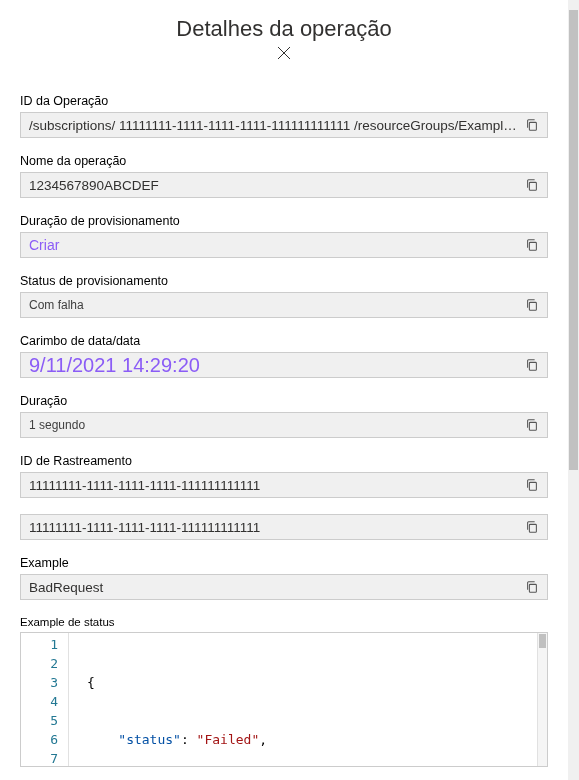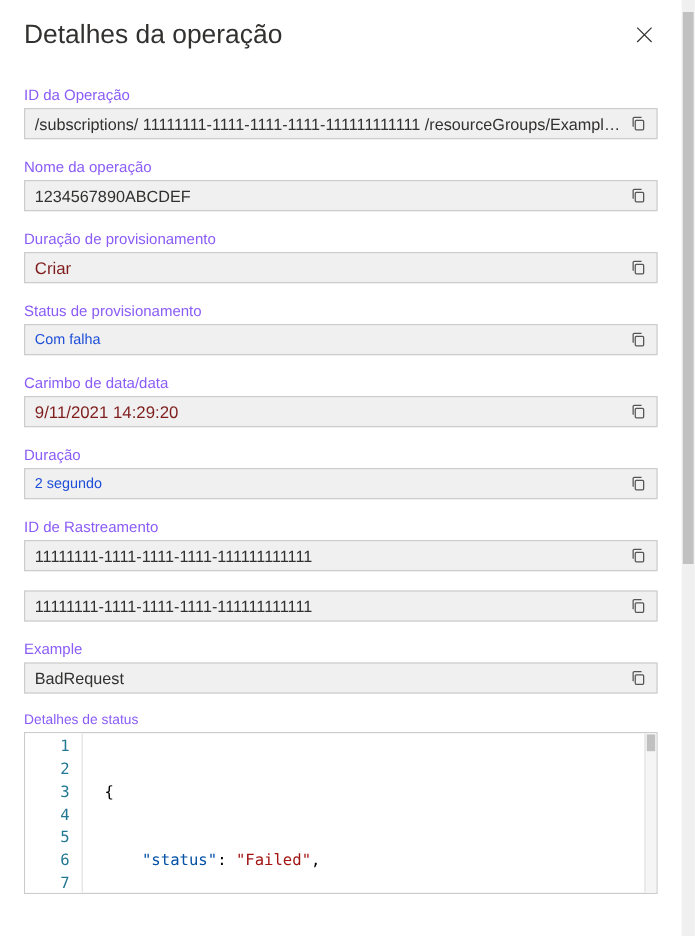--- a/index.html
+++ b/index.html
@@ -24,20 +24,21 @@
     .panel-content {
       flex: 1;
       padding: 16px 20px 0 20px;
       overflow-y: auto;
     }
     .header {
       display: flex;
       justify-content: space-between;
       align-items: center;
       margin-bottom: 30px;
+      flex-direction: column;
     }
     .header-title {
       font-size: 22px;
       font-weight: 400;
       color: #323130;
     }
     .close-btn {
       width: 22px;
       height: 22px;
       cursor: pointer;
@@ -48,47 +49,47 @@
     }
     .close-btn svg {
       width: 16px;
       height: 16px;
     }
     .field-group {
       margin-bottom: 16px;
     }
     .field-label {
       font-size: 12.5px;
-      color: #8b5cf6;
+      color: #000000;
       margin-bottom: 4px;
       display: block;
     }
     .field-value-box {
       display: flex;
       align-items: center;
       background: #f0f0f0;
       border: 1px solid #cccccc;
       height: 26px;
       padding: 0 6px 0 8px;
     }
     .field-value-text {
       flex: 1;
       font-size: 13px;
-      color: #7f1d1d;
+      color: #8b5cf6;
       white-space: nowrap;
       overflow: hidden;
       text-overflow: ellipsis;
     }
     .field-value-text.dark {
       color: #323130;
       font-size: 13.5px;
     }
     .field-value-text.small {
       font-size: 12px;
-      color: #1d4ed8;
+      color: #404040;
     }
     .copy-btn {
       width: 18px;
       height: 18px;
       display: flex;
       align-items: center;
       justify-content: center;
       cursor: pointer;
       color: #555555;
       flex-shrink: 0;
@@ -225,34 +226,34 @@
             <rect x="5" y="5" width="8" height="9" rx="1"></rect>
             <path d="M3 11V3a1 1 0 0 1 1-1h7"></path>
           </svg>
         </div>
       </div>
     </div>
 
     <div class="field-group">
       <label class="field-label">Carimbo de data/data</label>
       <div class="field-value-box">
-        <span class="field-value-text" style="font-size:14px">9/11/2021 14:29:20</span>
+        <span class="field-value-text" style="font-size:20px">9/11/2021 14:29:20</span>
         <div class="copy-btn">
           <svg viewBox="0 0 16 16" fill="none" stroke="currentColor" stroke-width="1.2">
             <rect x="5" y="5" width="8" height="9" rx="1"></rect>
             <path d="M3 11V3a1 1 0 0 1 1-1h7"></path>
           </svg>
         </div>
       </div>
     </div>
 
     <div class="field-group">
       <label class="field-label">Duração</label>
       <div class="field-value-box">
-        <span class="field-value-text small">2 segundo</span>
+        <span class="field-value-text small">1 segundo</span>
         <div class="copy-btn">
           <svg viewBox="0 0 16 16" fill="none" stroke="currentColor" stroke-width="1.2">
             <rect x="5" y="5" width="8" height="9" rx="1"></rect>
             <path d="M3 11V3a1 1 0 0 1 1-1h7"></path>
           </svg>
         </div>
       </div>
     </div>
 
     <div class="field-group">
@@ -287,21 +288,21 @@
         <div class="copy-btn">
           <svg viewBox="0 0 16 16" fill="none" stroke="currentColor" stroke-width="1.2">
             <rect x="5" y="5" width="8" height="9" rx="1"></rect>
             <path d="M3 11V3a1 1 0 0 1 1-1h7"></path>
           </svg>
         </div>
       </div>
     </div>
 
     <div class="field-group">
-      <label class="field-label" style="font-size:11.5px">Detalhes de status</label>
+      <label class="field-label" style="font-size:11.5px">Example de status</label>
       <div class="code-block">
         <div class="code-gutter">
           <div>1</div>
           <div>2</div>
           <div>3</div>
           <div>4</div>
           <div>5</div>
           <div>6</div>
           <div>7</div>
         </div>

